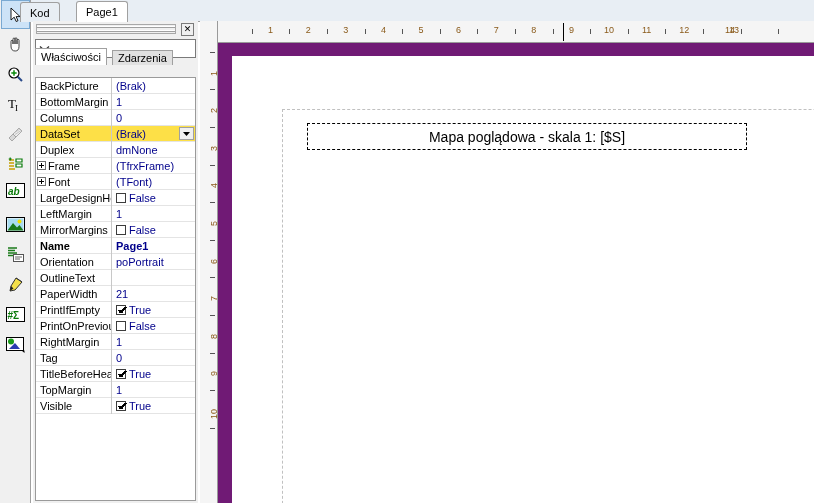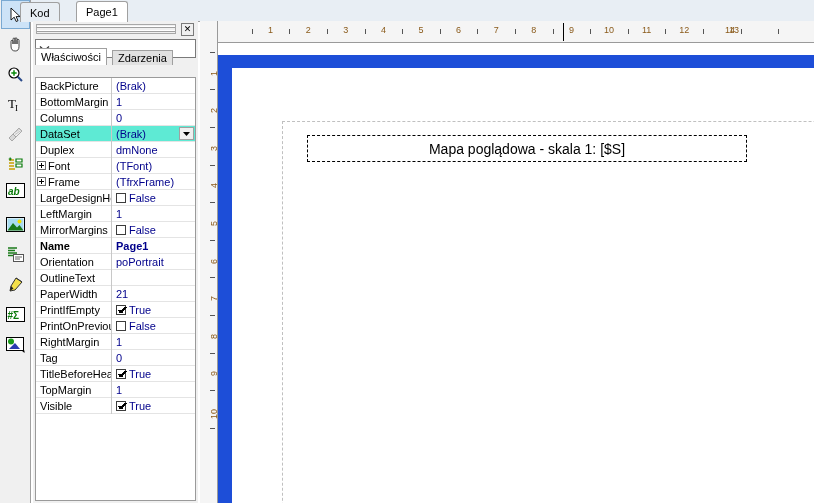--- a/index.html
+++ b/index.html
@@ -102,21 +102,21 @@
     background:#ffffff;
     border:1px solid #9a9a9a;
     box-sizing:border-box;
     overflow:hidden;
   }
   .prow{
     position:relative;height:16px;display:flex;align-items:center;
     border-bottom:1px solid #e4e4e4;
     box-sizing:border-box;
   }
-  .prow.sel{background:#5eead4;justify-content:center;}
+  .prow.sel{background:#fde047;justify-content:center;}
   .pname{
     width:76px;min-width:76px;height:16px;line-height:16px;
     padding-left:4px;
     overflow:hidden;white-space:nowrap;
     border-right:1px solid #c8c8c8;
     box-sizing:border-box;
     font-size:11px;color:#000;
   }
   .pname.bold{font-weight:bold;}
   .pname.expand{padding-left:0;display:flex;align-items:center;}
@@ -182,23 +182,22 @@
 
   #corner{
     position:absolute;left:200px;top:21px;width:18px;height:22px;
     background:#f5f5f5;border-right:1px solid #9a9a9a;border-bottom:1px solid #9a9a9a;
     box-sizing:border-box;
   }
 
   
   #workspace{
     position:absolute;left:218px;top:43px;right:0;bottom:0;
-    background:#1d4ed8;
+    background:#701a75;
     overflow:hidden;
-    margin-top:12px;
   }
   #page{
     position:absolute;left:14px;top:13px;width:780px;height:470px;
     background:#ffffff;
   }
   #guide-top{
     position:absolute;left:50px;top:53px;width:680px;height:0;
     border-top:1px dashed #c0c0c0;
   }
   #guide-left{
@@ -414,31 +413,31 @@
       </div>
 
       <div class="prow">
         <span class="pname">Duplex</span>
         <span class="pval">dmNone</span>
       </div>
 
       <div class="prow">
         <span class="pname expand">
           <span class="expbox"></span>
-          <span>Font</span>
-        </span>
-        <span class="pval">(TFont)</span>
+          <span>Frame</span>
+        </span>
+        <span class="pval">(TfrxFrame)</span>
       </div>
 
       <div class="prow">
         <span class="pname expand">
           <span class="expbox"></span>
-          <span>Frame</span>
-        </span>
-        <span class="pval">(TfrxFrame)</span>
+          <span>Font</span>
+        </span>
+        <span class="pval">(TFont)</span>
       </div>
 
       <div class="prow">
         <span class="pname">LargeDesignHeight</span>
         <span class="pval">
           <span class="cbox"></span>
           <span>False</span>
         </span>
       </div>
 

